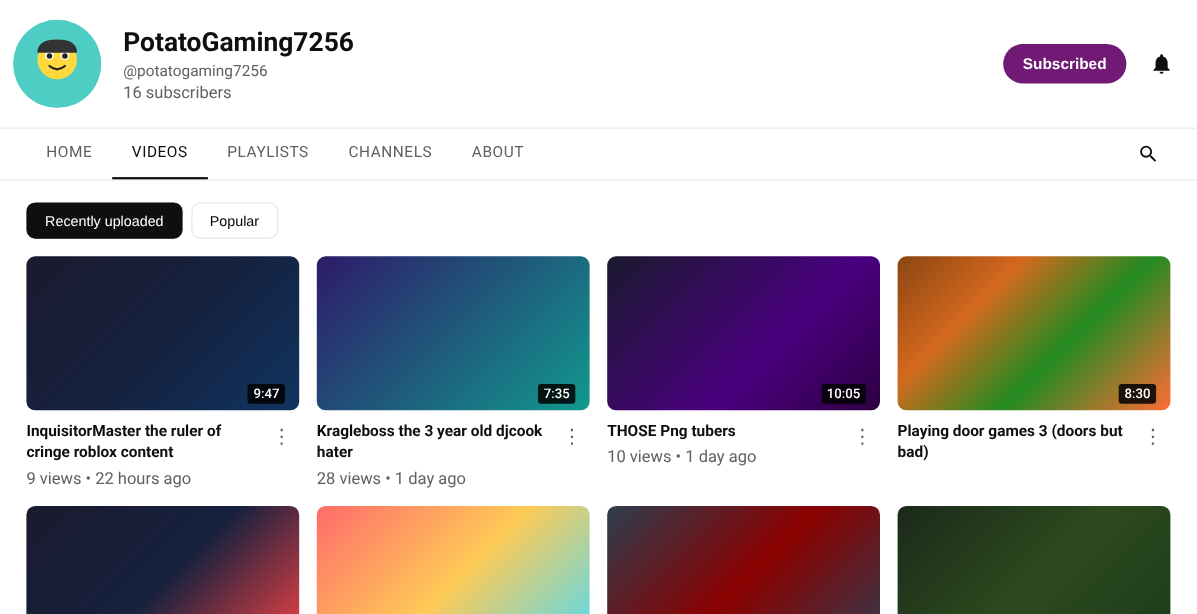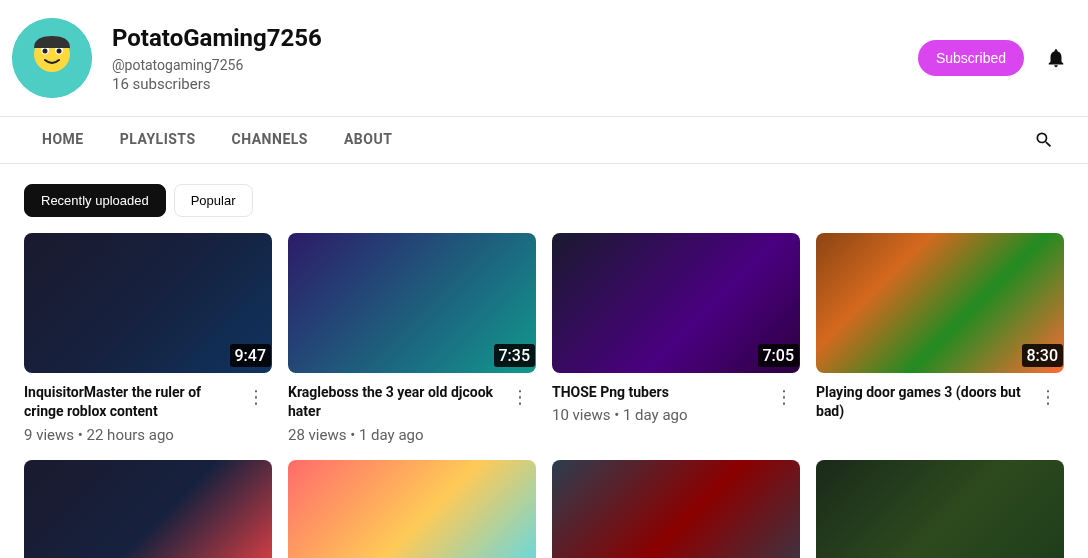--- a/index.html
+++ b/index.html
@@ -23,27 +23,27 @@
       justify-content: center;
       flex-shrink: 0;
       overflow: hidden;
     }
     .channel-info { flex: 1; }
     .channel-name { font-size: 24px; font-weight: 700; }
     .channel-handle { font-size: 14px; color: #606060; margin-top: 5px; }
     .channel-subs { font-size: 15px; color: #606060; margin-top: 2px; }
     .header-actions { display: flex; align-items: center; gap: 12px; }
     .subscribe-btn {
-      background: #d946ef;
+      background: #701a75;
       color: #fff;
       border: none;
       border-radius: 20px;
       padding: 10px 18px;
       font-size: 14px;
-      font-weight: 400;
+      font-weight: 700;
       cursor: pointer;
     }
     .bell-btn {
       background: none;
       border: none;
       cursor: pointer;
       width: 40px;
       height: 40px;
       display: flex;
       align-items: center;
@@ -55,21 +55,21 @@
     .channel-nav {
       display: flex;
       align-items: center;
       padding: 0 24px;
       border-bottom: 1px solid #e5e5e5;
       gap: 0;
     }
     .nav-tab {
       padding: 14px 18px;
       font-size: 14px;
-      font-weight: 700;
+      font-weight: 400;
       color: #606060;
       cursor: pointer;
       border-bottom: 2px solid transparent;
       text-transform: uppercase;
       letter-spacing: 0.5px;
       white-space: nowrap;
     }
     .nav-tab.active {
       color: #0f0f0f;
       border-bottom: 2px solid #0f0f0f;
@@ -121,24 +121,24 @@
       width: 100%;
       aspect-ratio: 16/9;
       border-radius: 8px;
       overflow: hidden;
       background: #222;
       margin-bottom: 10px;
     }
     .duration-badge {
       position: absolute;
       bottom: 6px;
-      right: 1px;
+      right: 13px;
       background: rgba(0,0,0,0.85);
       color: #fff;
-      font-size: 16px;
+      font-size: 12px;
       font-weight: 500;
       padding: 2px 5px;
       border-radius: 3px;
       text-align: center;
     }
     .video-meta { display: flex; gap: 8px; align-items: flex-start; }
     .video-title-area { flex: 1; }
     .video-title { font-size: 14px; font-weight: 700; line-height: 1.4; margin-bottom: 4px; }
     .video-stats { font-size: 15px; color: #606060; }
     .more-btn {
@@ -200,20 +200,21 @@
     <button class="bell-btn">
       <svg width="22" height="22" viewBox="0 0 24 24" fill="#0f0f0f">
         <path d="M12 22c1.1 0 2-.9 2-2h-4c0 1.1.9 2 2 2zm6-6V11c0-3.07-1.64-5.64-4.5-6.32V4c0-.83-.67-1.5-1.5-1.5s-1.5.67-1.5 1.5v.68C7.63 5.36 6 7.92 6 11v5l-2 2v1h16v-1l-2-2z"></path>
       </svg>
     </button>
   </div>
 </div>
 
 <div class="channel-nav">
   <div class="nav-tab">HOME</div>
+  <div class="nav-tab active">VIDEOS</div>
   <div class="nav-tab">PLAYLISTS</div>
   <div class="nav-tab">CHANNELS</div>
   <div class="nav-tab">ABOUT</div>
   <button class="nav-search">
     <svg width="20" height="20" viewBox="0 0 24 24" fill="#0f0f0f">
       <path d="M15.5 14h-.79l-.28-.27A6.471 6.471 0 0 0 16 9.5 6.5 6.5 0 1 0 9.5 16c1.61 0 3.09-.59 4.23-1.57l.27.28v.79l5 4.99L20.49 19l-4.99-5zm-6 0C7.01 14 5 11.99 5 9.5S7.01 5 9.5 5 14 7.01 14 9.5 11.99 14 9.5 14z"></path>
     </svg>
   </button>
 </div>
 
@@ -242,21 +243,21 @@
     <div class="video-meta">
       <div class="video-title-area">
         <div class="video-title">Kragleboss the 3 year old djcook hater</div>
         <div class="video-stats">28 views • 1 day ago</div>
       </div>
       <button class="more-btn">⋮</button>
     </div>
   </div>
     <div class="video-card">
     <div class="video-thumb thumb-3">
-      <span class="duration-badge">7:05</span>
+      <span class="duration-badge">10:05</span>
     </div>
     <div class="video-meta">
       <div class="video-title-area">
         <div class="video-title">THOSE Png tubers</div>
         <div class="video-stats">10 views • 1 day ago</div>
       </div>
       <button class="more-btn">⋮</button>
     </div>
   </div>
     <div class="video-card">

